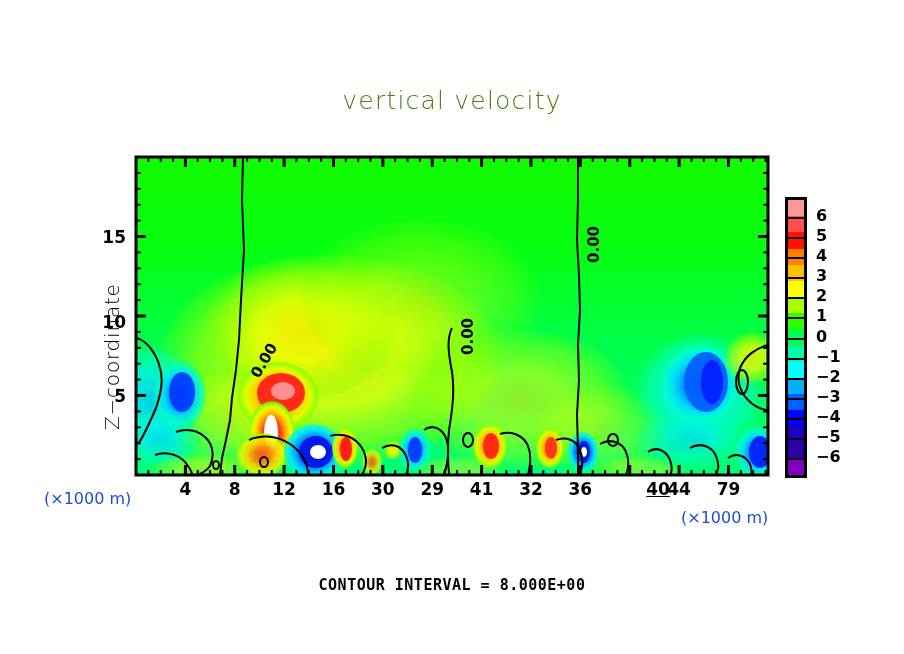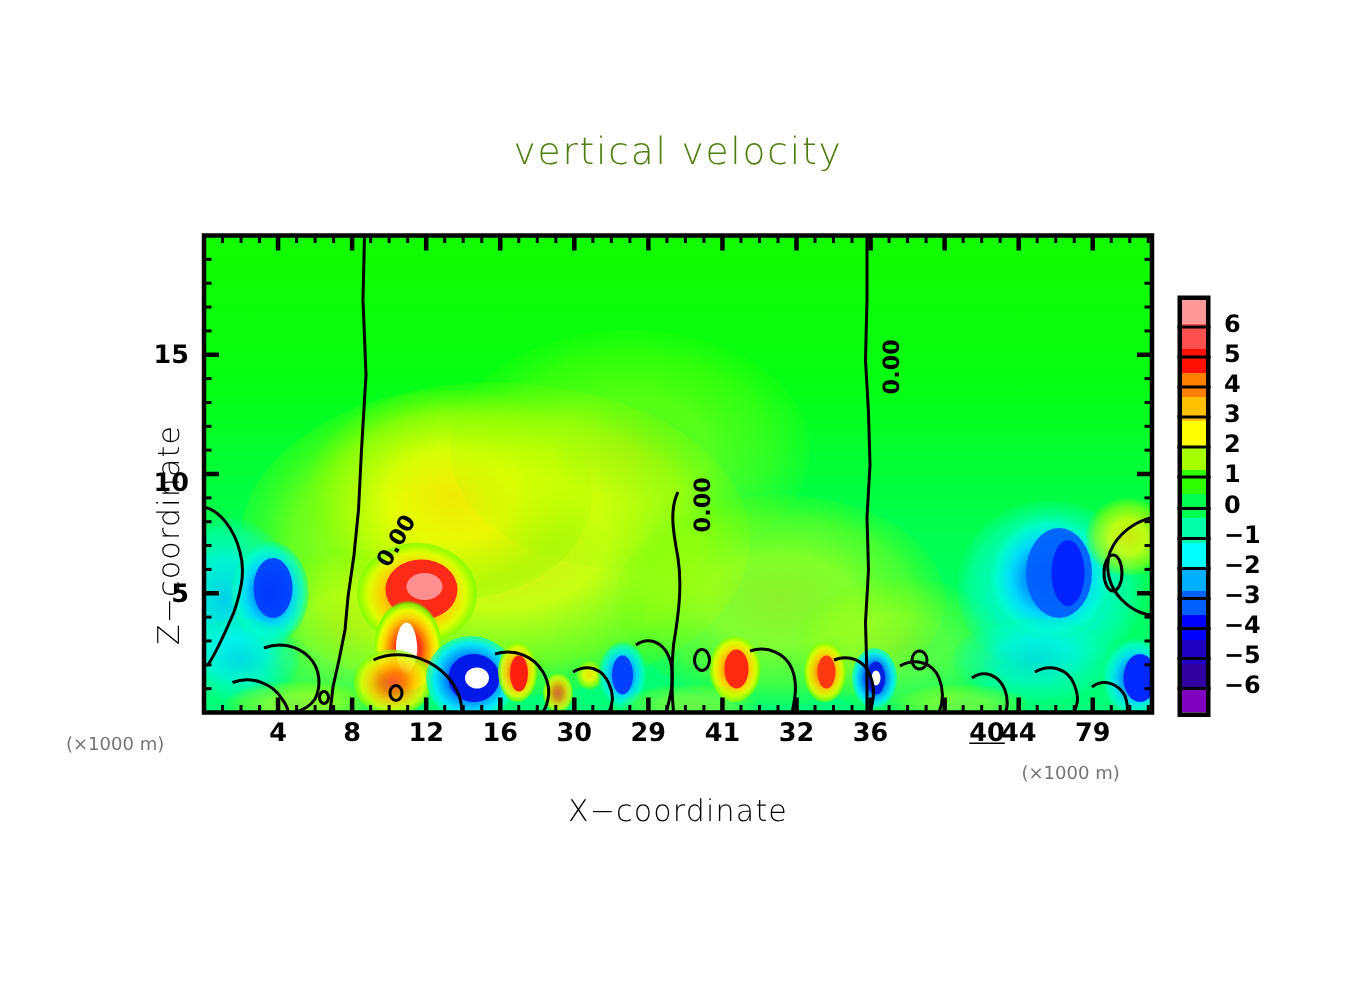--- a/index.html
+++ b/index.html
@@ -42,23 +42,23 @@
   .tick-label {
     font-family: "DejaVu Sans", sans-serif;
     font-size: 17px;
     font-weight: 700;
     color: #000000;
     white-space: nowrap;
     text-align: center;
   }
   .unit-label {
     font-family: "DejaVu Sans", sans-serif;
-    font-size: 12px;
+    font-size: 16px;
     font-weight: 400;
-    color: #737373;
+    color: #1d4ed8;
     white-space: nowrap;
   }
   .caption {
     font-family: "DejaVu Sans Mono", monospace;
     font-size: 15px;
     font-weight: 700;
     letter-spacing: 0.5px;
     color: #000000;
     white-space: nowrap;
   }
@@ -77,25 +77,25 @@
 </style>
 </head>
 <body>
 
 <div id="root">
 
   <div class="abs plot-title" style="left:0; top:86px; width:904px; text-align:center;">vertical velocity</div>
 
   <div class="abs axis-title rot90" style="left:100px; top:430px;">Z−coordinate</div>
 
-  <div class="abs axis-title" style="left:0; top:528px; width:904px; text-align:center;">X−coordinate</div>
 
   <div class="abs unit-label" style="left:44px; top:489px;">(×1000 m)</div>
   <div class="abs unit-label" style="left:681px; top:508px;">(×1000 m)</div>
 
+  <div class="abs caption" style="left:0; top:576px; width:904px; text-align:center;">CONTOUR INTERVAL = 8.000E+00</div>
 
   <svg class="abs" id="plot-frame" x="0" y="0" width="904" height="654" style="left:0; top:0;" viewBox="0 0 904 654">
     <defs>
       <clipPath id="plotclip">
         <rect x="136" y="157" width="632" height="318"></rect>
       </clipPath>
 
       <linearGradient id="bgv" x1="0" y1="0" x2="0" y2="1">
         <stop offset="0%" stop-color="#13fb00"></stop>
         <stop offset="30%" stop-color="#06ff12"></stop>

